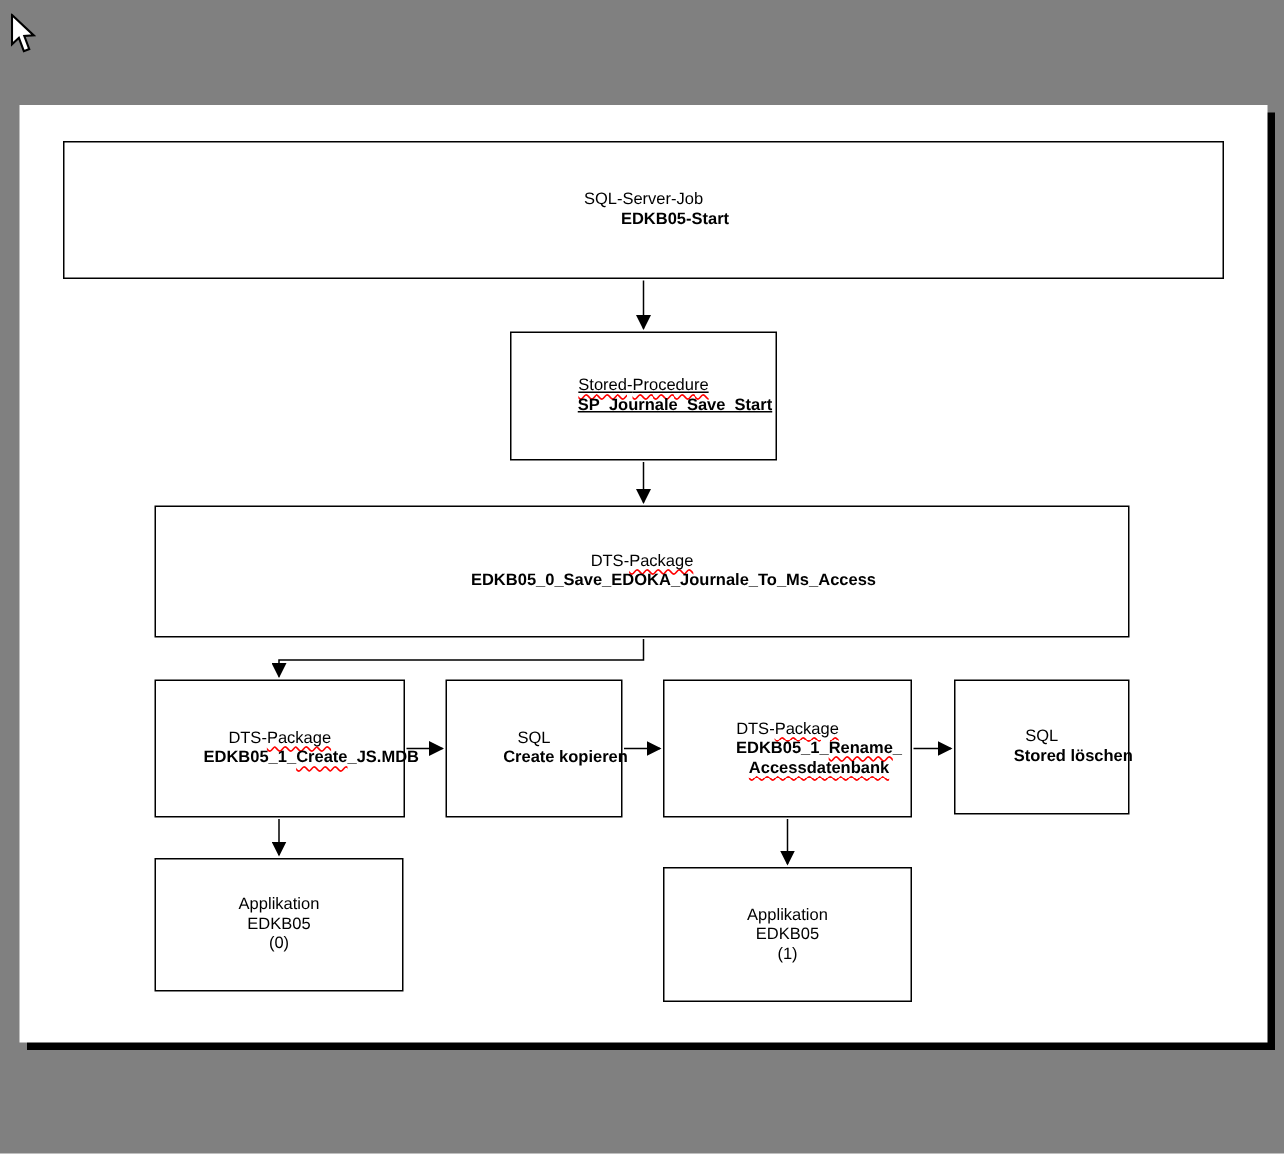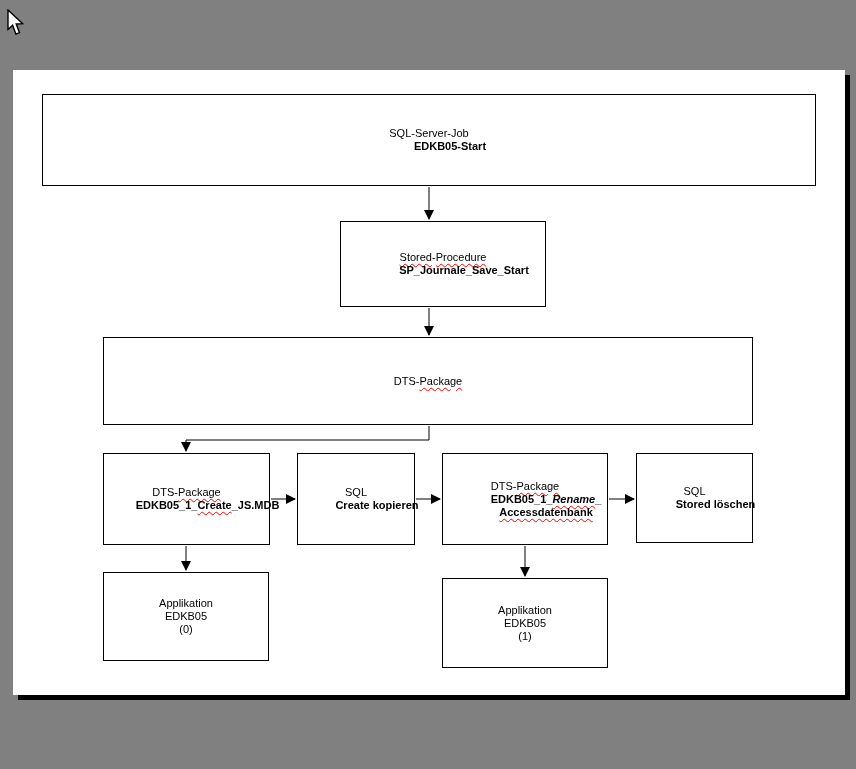--- a/index.html
+++ b/index.html
@@ -89,38 +89,39 @@
           <polyline points="596,429 621,429" fill="none" stroke="#000000" stroke-width="1" marker-end="url(#arrowhead)"></polyline>
           <polyline points="173,476 173,500" fill="none" stroke="#000000" stroke-width="1" marker-end="url(#arrowhead)"></polyline>
           <polyline points="512,476 512,506" fill="none" stroke="#000000" stroke-width="1" marker-end="url(#arrowhead)"></polyline>
         </g>
     </svg>
     <div id="node-layer">
         <div class="node" style="left: 29px; top: 24px; width: 774px; height: 92px; border-color: rgb(0, 0, 0);">
           <div class="line"><span>SQL-Server-Job</span></div>
           <div class="line bold"><span>EDKB05-Start</span></div>
         </div>
-        <div class="node" style="left: 327px; top: 151px; width: 206px; height: 86px; border-color: rgb(0, 0, 0);">
+        <div class="node" style="left: 327px; top: 151px; width: 178px; height: 86px; border-color: rgb(0, 0, 0); text-decoration: underline;">
           <div class="line"><span class="sp" style="text-decoration-color: rgb(255, 0, 0);">Stored</span><span>-</span><span class="sp" style="text-decoration-color: rgb(255, 0, 0);">Procedure</span></div>
           <div class="line bold"><span>SP_Journale_Save_Start</span></div>
         </div>
         <div class="node" style="left: 90px; top: 267px; width: 650px; height: 88px; border-color: rgb(0, 0, 0);">
           <div class="line"><span>DTS-</span><span class="sp" style="text-decoration-color: rgb(255, 0, 0);">Package</span></div>
+          <div class="line bold"><span>EDKB05_0_Save_EDOKA_Journale_To_Ms_Access</span></div>
         </div>
         <div class="node" style="left: 90px; top: 383px; width: 167px; height: 92px; border-color: rgb(0, 0, 0);">
           <div class="line"><span>DTS-</span><span class="sp" style="text-decoration-color: rgb(255, 0, 0);">Package</span></div>
           <div class="line bold"><span>EDKB05_1_</span><span class="sp" style="text-decoration-color: rgb(255, 0, 0);">Create</span><span>_JS.MDB</span></div>
         </div>
         <div class="node" style="left: 284px; top: 383px; width: 118px; height: 92px; border-color: rgb(0, 0, 0);">
           <div class="line"><span>SQL</span></div>
           <div class="line bold"><span>Create kopieren</span></div>
         </div>
         <div class="node" style="left: 429px; top: 383px; width: 166px; height: 92px; border-color: rgb(0, 0, 0);">
           <div class="line"><span>DTS-</span><span class="sp" style="text-decoration-color: rgb(255, 0, 0);">Package</span></div>
-          <div class="line bold"><span>EDKB05_1_</span><span class="sp" style="text-decoration-color: rgb(255, 0, 0); font-style: italic;">Rename</span><span>_</span></div>
+          <div class="line bold"><span>EDKB05_1_</span><span class="sp" style="text-decoration-color: rgb(255, 0, 0);">Rename</span><span>_</span></div>
           <div class="line bold"><span class="sp" style="text-decoration-color: rgb(255, 0, 0);">Accessdatenbank</span></div>
         </div>
         <div class="node" style="left: 623px; top: 383px; width: 117px; height: 90px; border-color: rgb(0, 0, 0);">
           <div class="line"><span>SQL</span></div>
           <div class="line bold"><span>Stored löschen</span></div>
         </div>
         <div class="node" style="left: 90px; top: 502px; width: 166px; height: 89px; border-color: rgb(0, 0, 0);">
           <div class="line"><span>Applikation</span></div>
           <div class="line"><span>EDKB05</span></div>
           <div class="line"><span>(0)</span></div>

